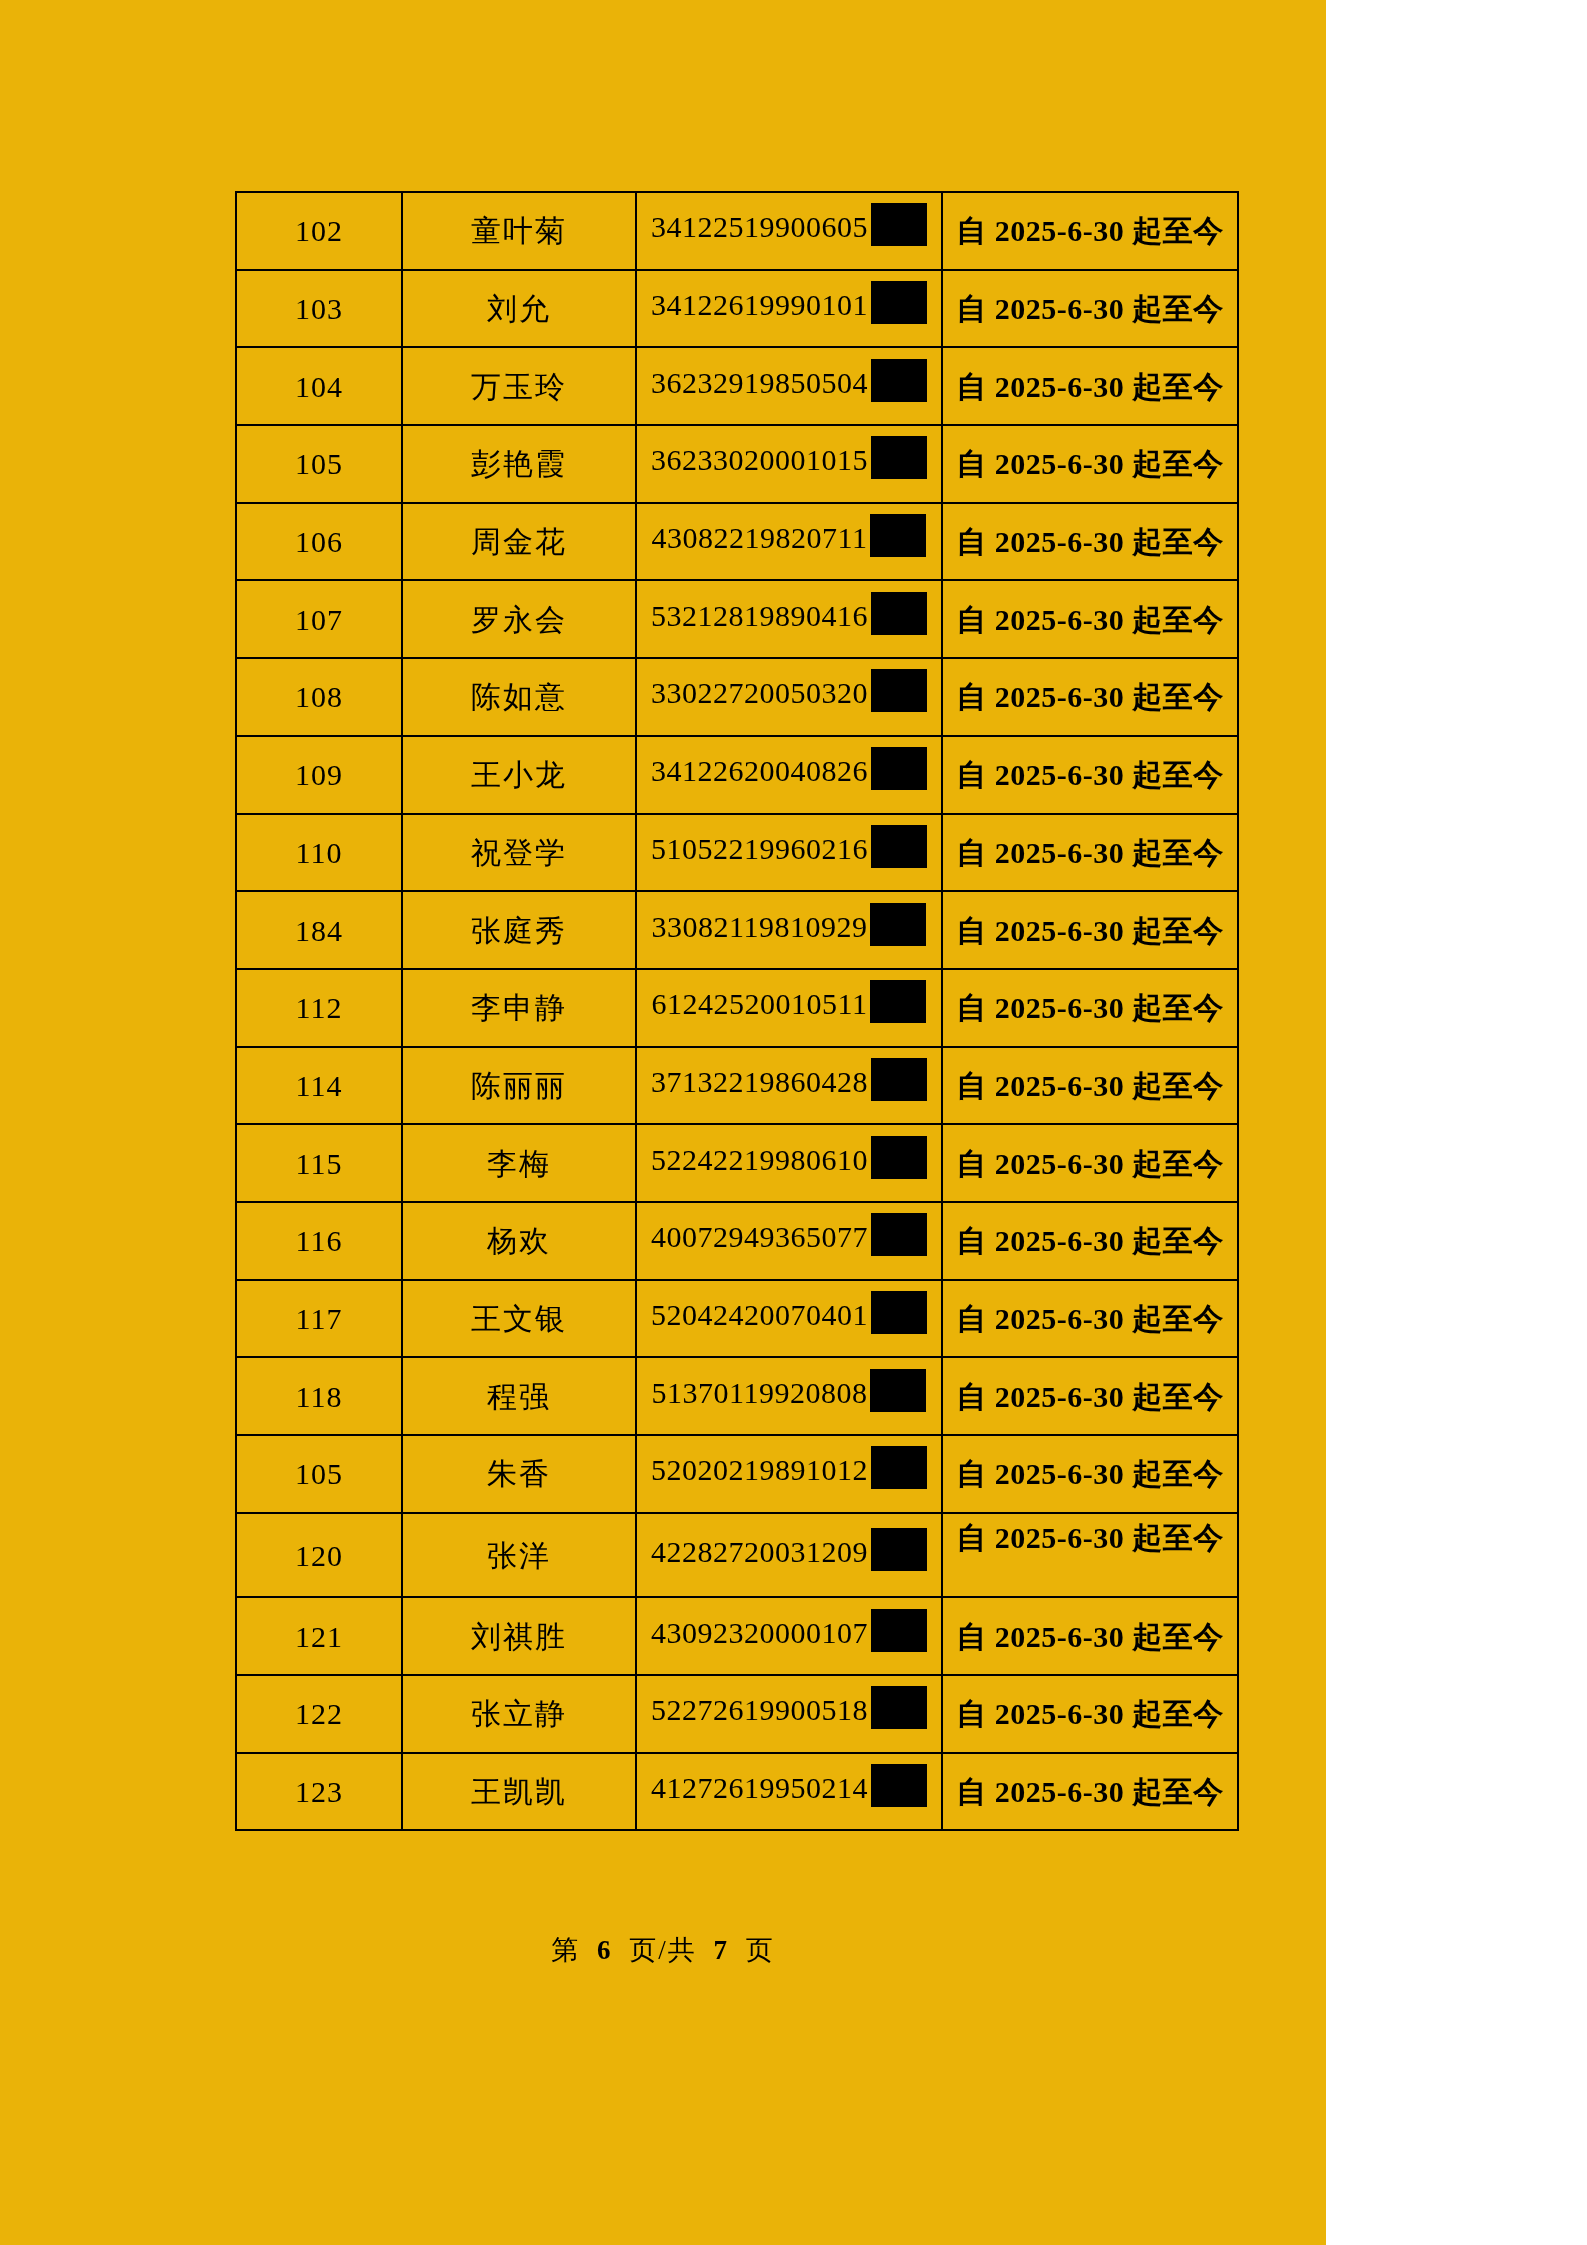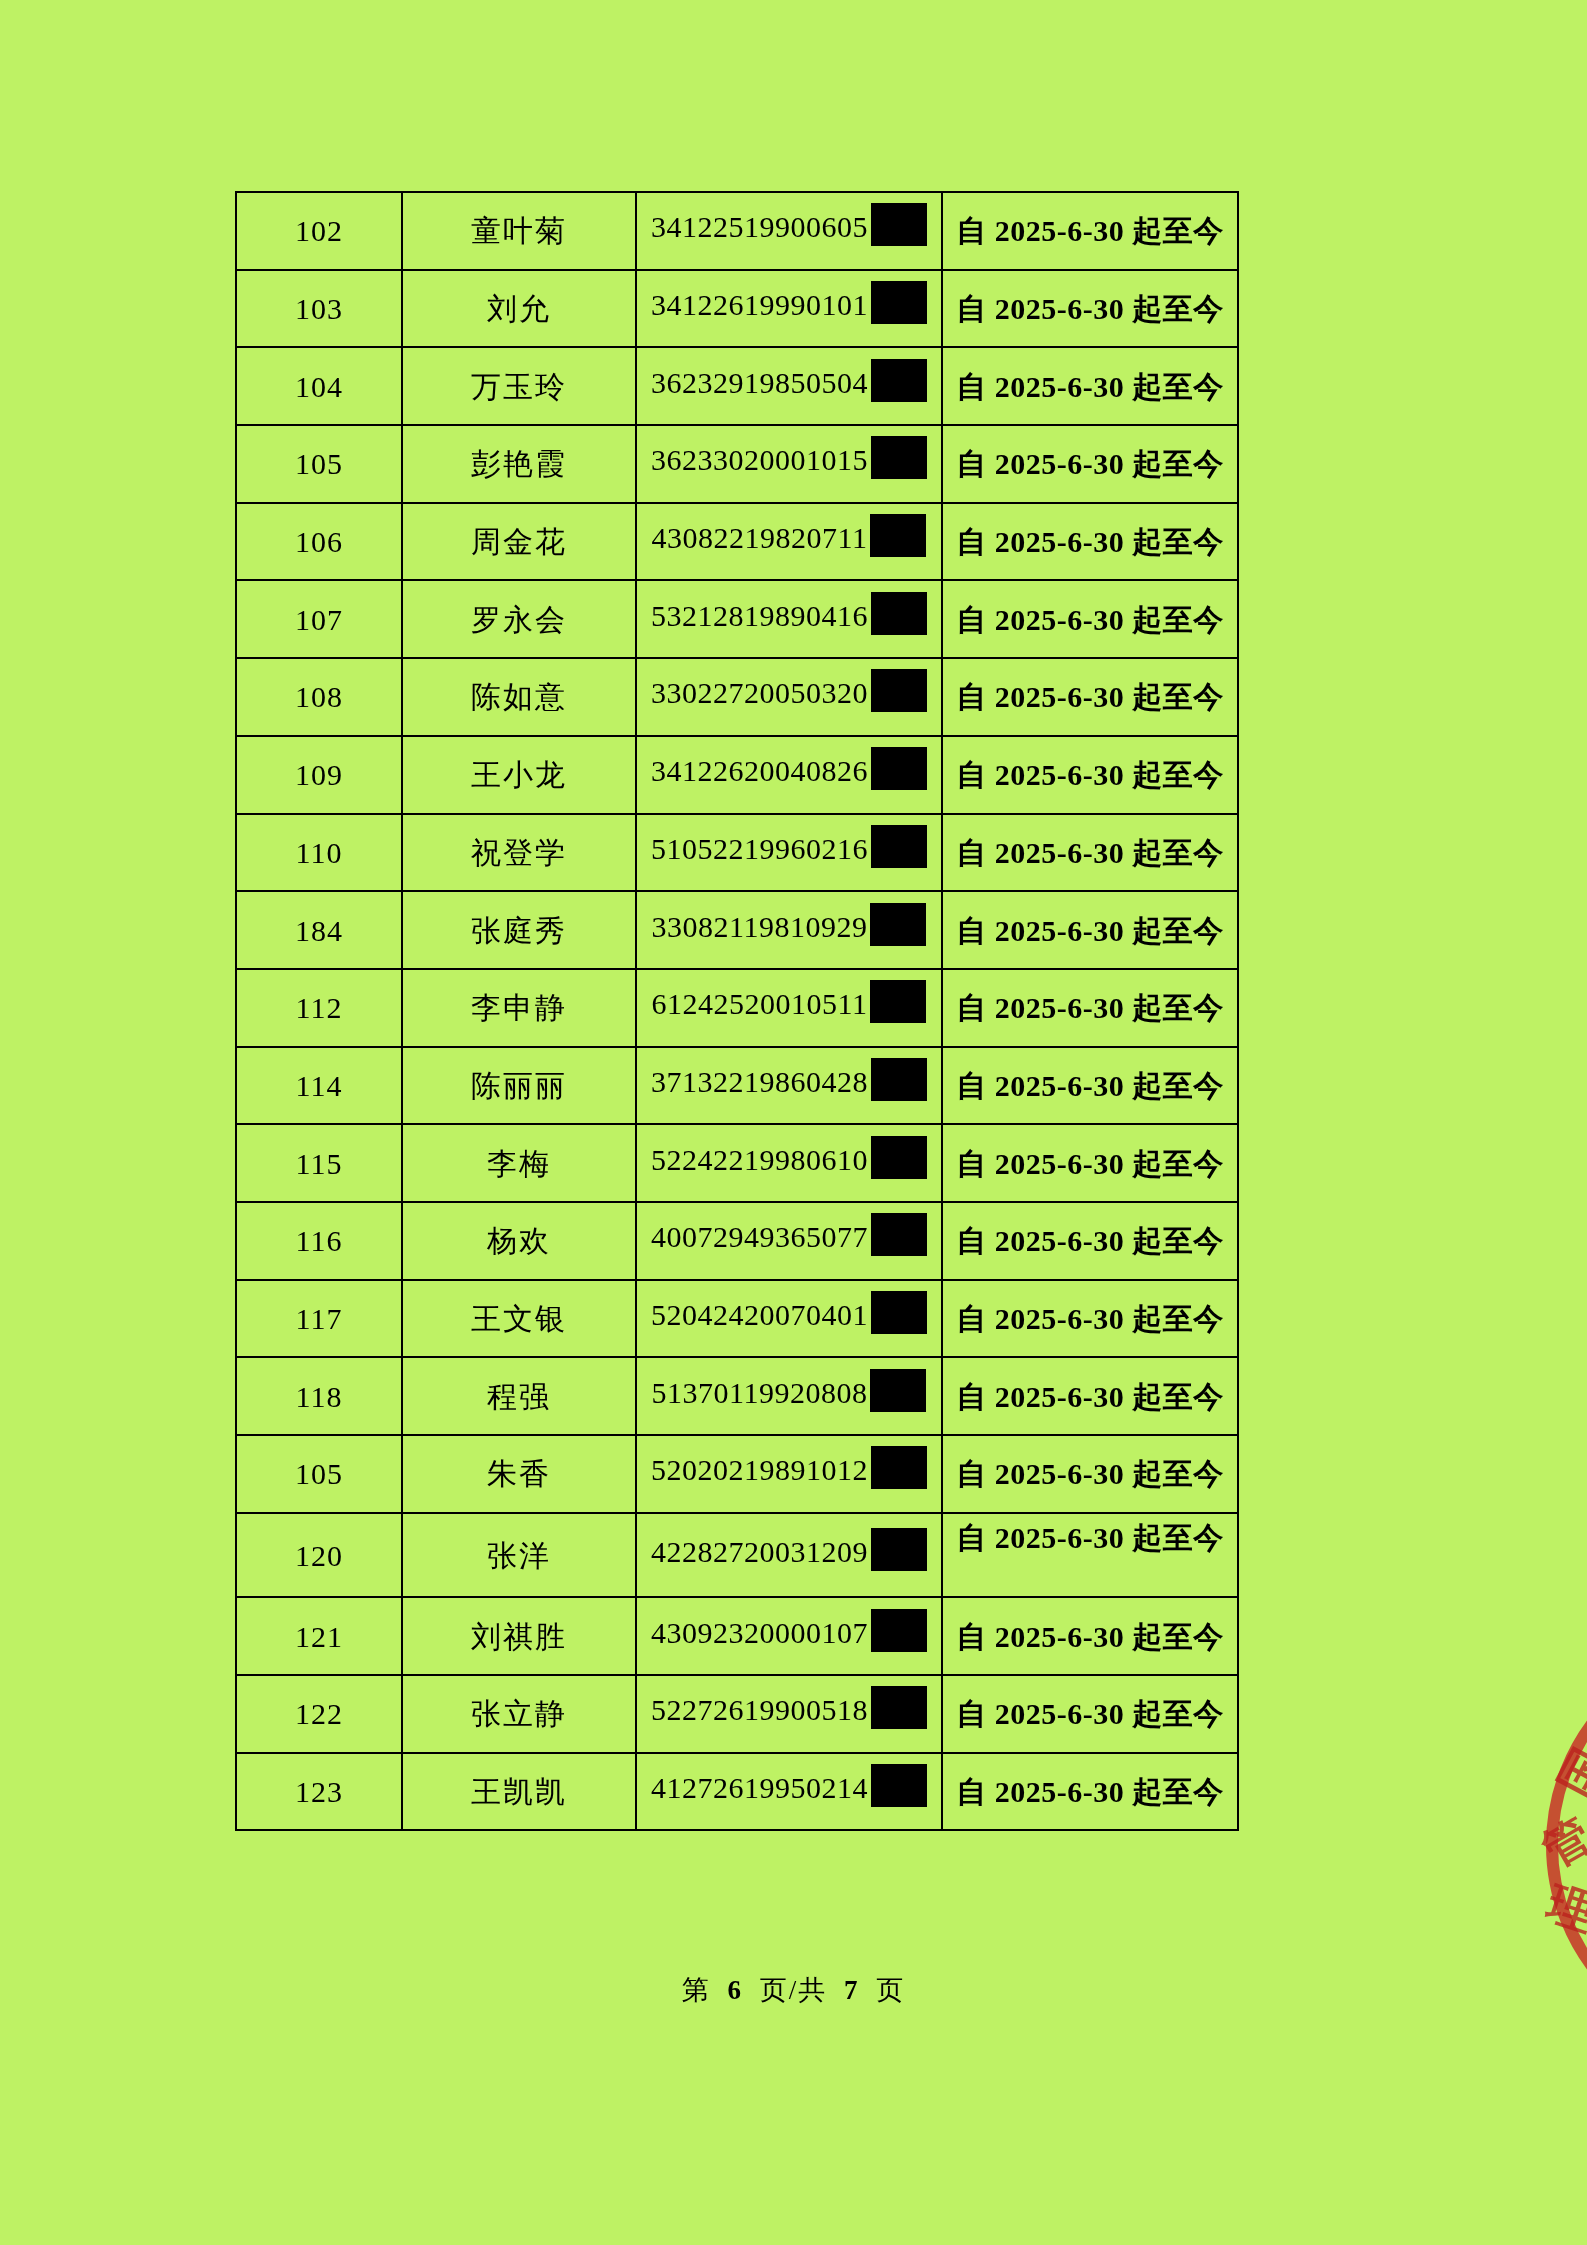--- a/index.html
+++ b/index.html
@@ -1,20 +1,20 @@
 <!DOCTYPE html>
 <html><head>
 <meta charset="utf-8">
 <style>
   html, body { margin: 0; padding: 0; background: #ffffff; }
   .page {
     position: relative;
-    width: 1587px;
+    width: 1326px;
     height: 2245px;
-    background: #bef264;
+    background: #eab308;
     overflow: hidden;
     font-family: "Liberation Serif", "DejaVu Serif", serif;
     color: #000;
   }
 
   
   table.roster {
     position: absolute;
     left: 235px;
     top: 191px;
@@ -51,21 +51,21 @@
     background: #000;
     margin-left: 3px;
     vertical-align: middle;
     transform: translateY(-6px);
   }
 
   
   .footer {
     position: absolute;
     left: 0;
-    top: 1972px;
+    top: 1932px;
     width: 100%;
     text-align: center;
     font-size: 27px;
     letter-spacing: 2px;
   }
   .footer b { font-weight: bold; padding: 0 8px; }
 
   
   .stamp-ring {
     position: absolute;

